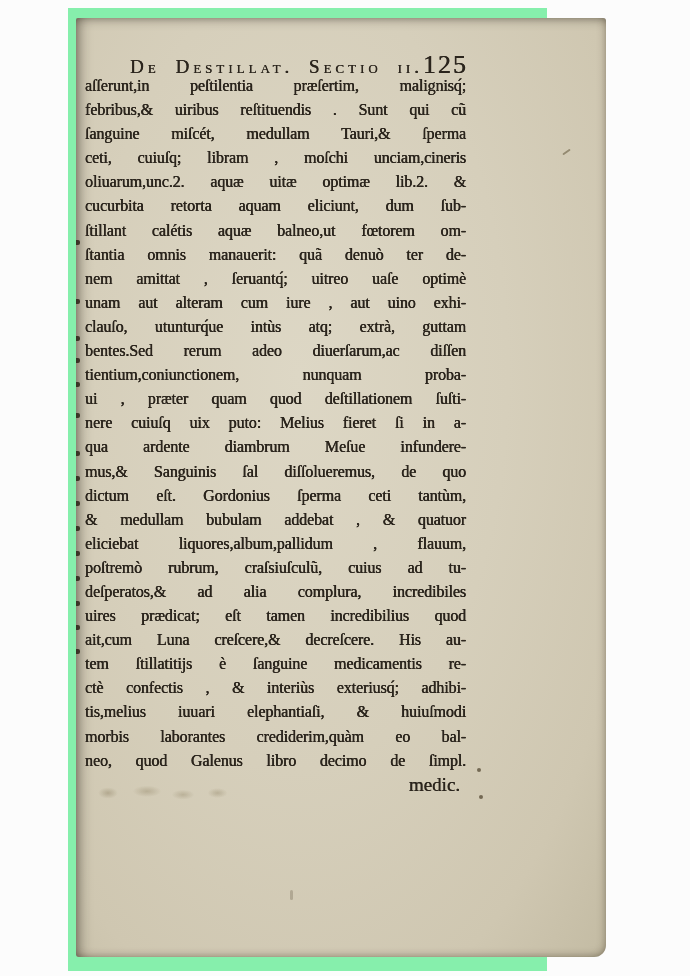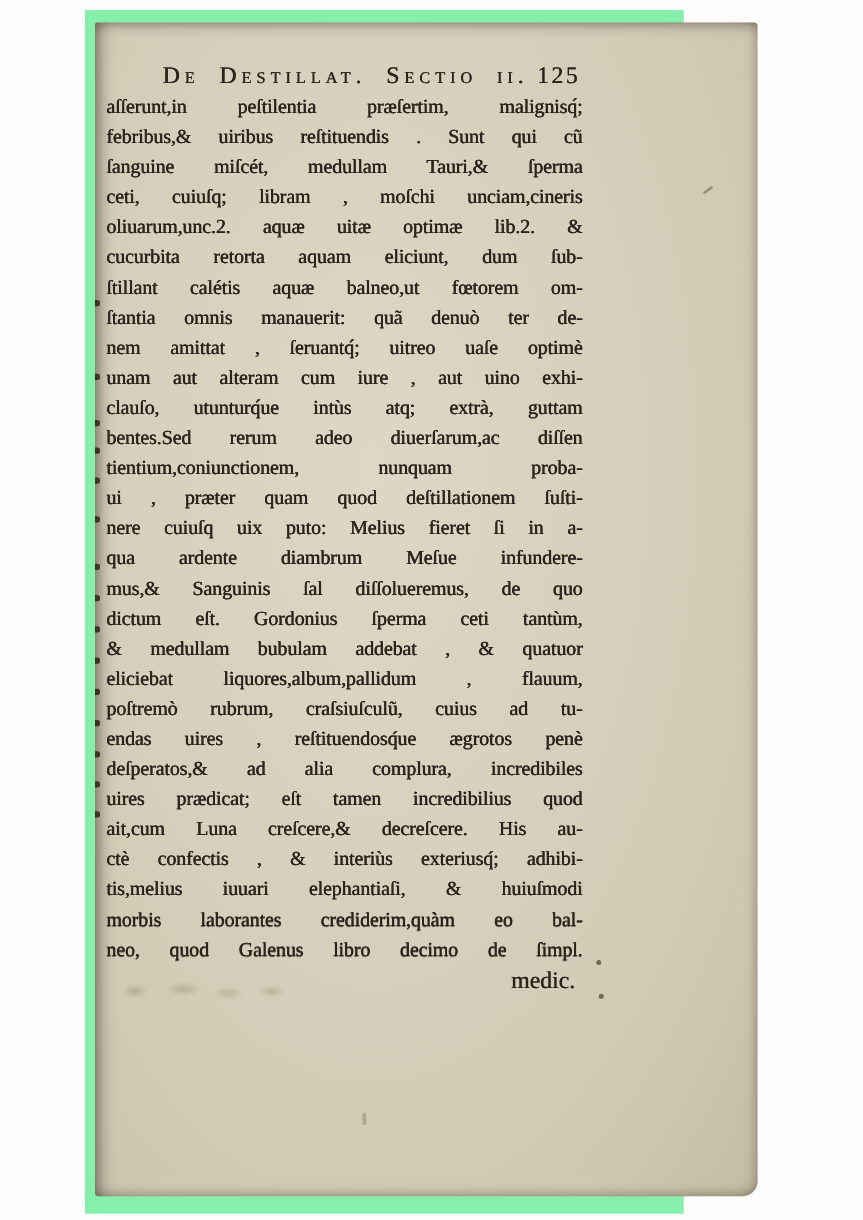--- a/index.html
+++ b/index.html
@@ -46,21 +46,21 @@
   }
   .htitle {
     font-variant-caps: small-caps;
     font-size: 19px;
     letter-spacing: 4px;
     word-spacing: 7px;
     text-shadow: 0.3px 0 0 currentColor;
     white-space: nowrap;
   }
   .pagenum {
-    font-size: 19px;
+    font-size: 26px;
     letter-spacing: 2px;
     text-shadow: 0.3px 0 0 currentColor;
   }
   .textblock {
     position: absolute;
     top: 56px; left: 9px;
     width: 381px;
   }
   .tl {
     height: 24.1px;
@@ -143,24 +143,24 @@
           <div class="tl">bentes.Sed rerum adeo diuerſarum,ac diſſen</div>
           <div class="tl">tientium,coniunctionem, nunquam proba-</div>
           <div class="tl">ui , præter quam quod deſtillationem ſuſti-</div>
           <div class="tl">nere cuiuſq uix puto: Melius fieret ſi in a-</div>
           <div class="tl">qua ardente diambrum Meſue infundere-</div>
           <div class="tl">mus,&amp; Sanguinis ſal diſſolueremus, de quo</div>
           <div class="tl">dictum eſt.  Gordonius ſperma ceti tantùm,</div>
           <div class="tl">&amp; medullam bubulam addebat , &amp; quatuor</div>
           <div class="tl">eliciebat liquores,album,pallidum , flauum,</div>
           <div class="tl">poſtremò rubrum, craſsiuſculũ, cuius ad tu-</div>
-          <div class="tl">endas uires , reſtituendosq́ue ægrotos penè</div>
           <div class="tl">deſperatos,&amp; ad alia complura, incredibiles</div>
           <div class="tl">uires prædicat; eſt tamen incredibilius quod</div>
           <div class="tl">ait,cum Luna creſcere,&amp; decreſcere. His au-</div>
+          <div class="tl">tem ſtillatitijs è ſanguine medicamentis re-</div>
           <div class="tl">ctè confectis , &amp; interiùs exteriusq́; adhibi-</div>
           <div class="tl">tis,melius iuuari elephantiaſi, &amp; huiuſmodi</div>
           <div class="tl">morbis laborantes crediderim,quàm eo bal-</div>
           <div class="tl">neo, quod Galenus libro decimo de ſimpl.</div>
           <div class="catchword-row">medic.</div>
         </div>
 
       <div class="showthrough"></div>
 
       <span class="tick" style="top:222px"></span>

